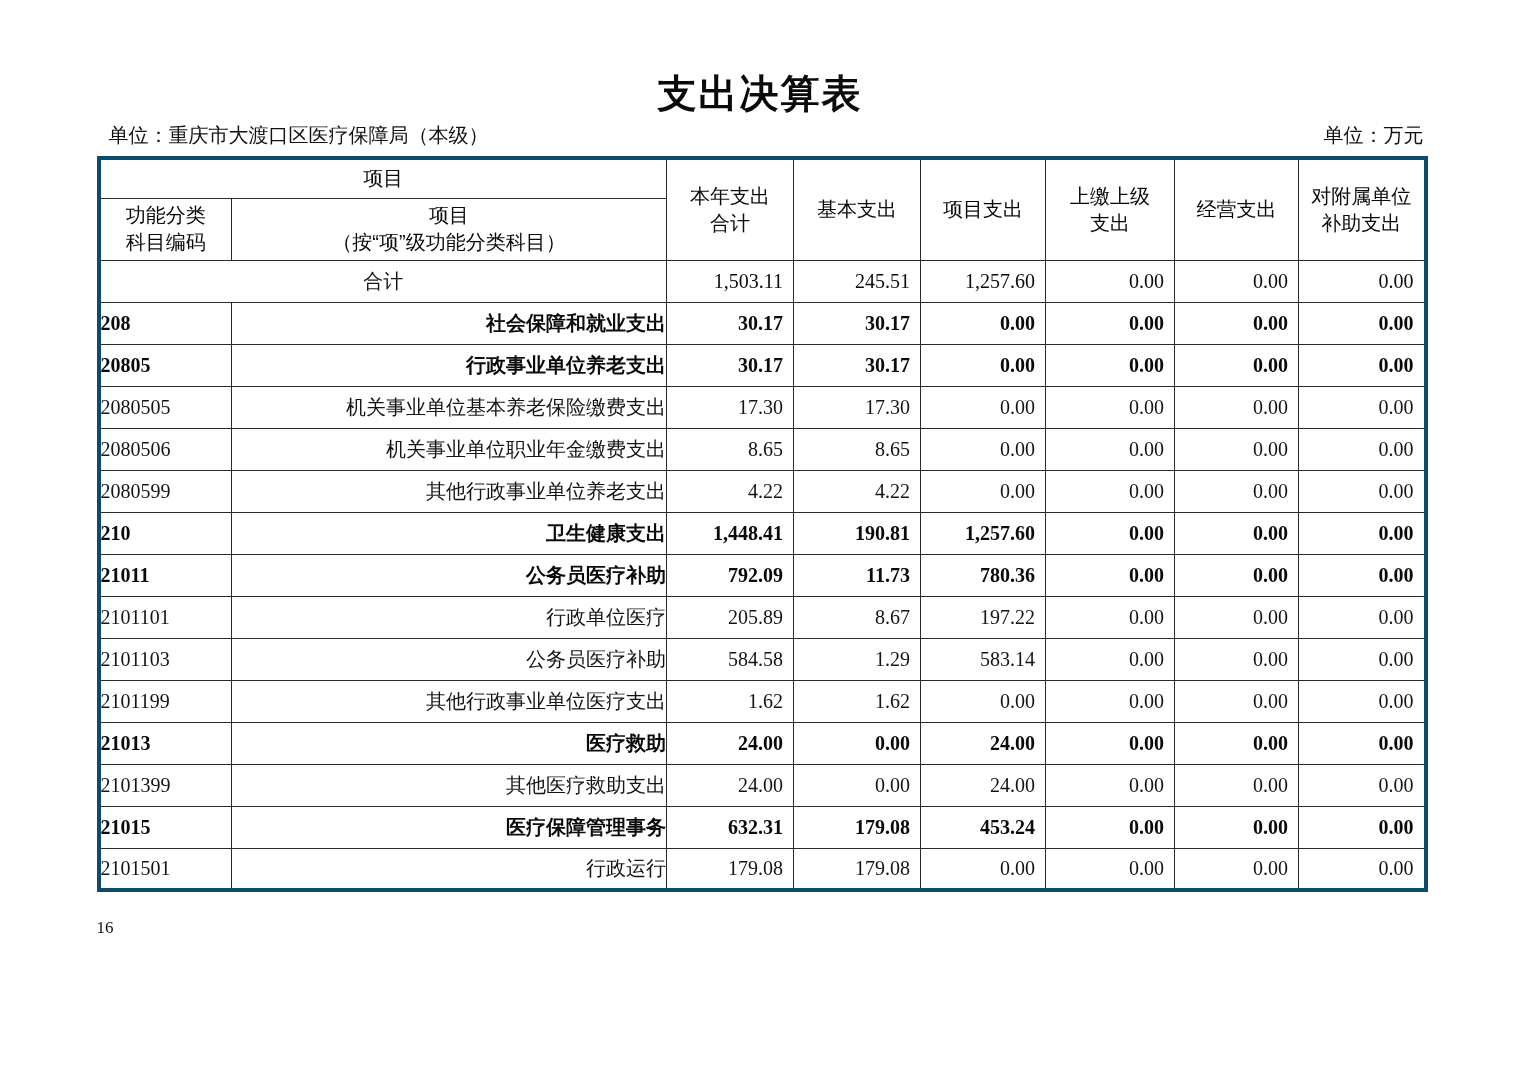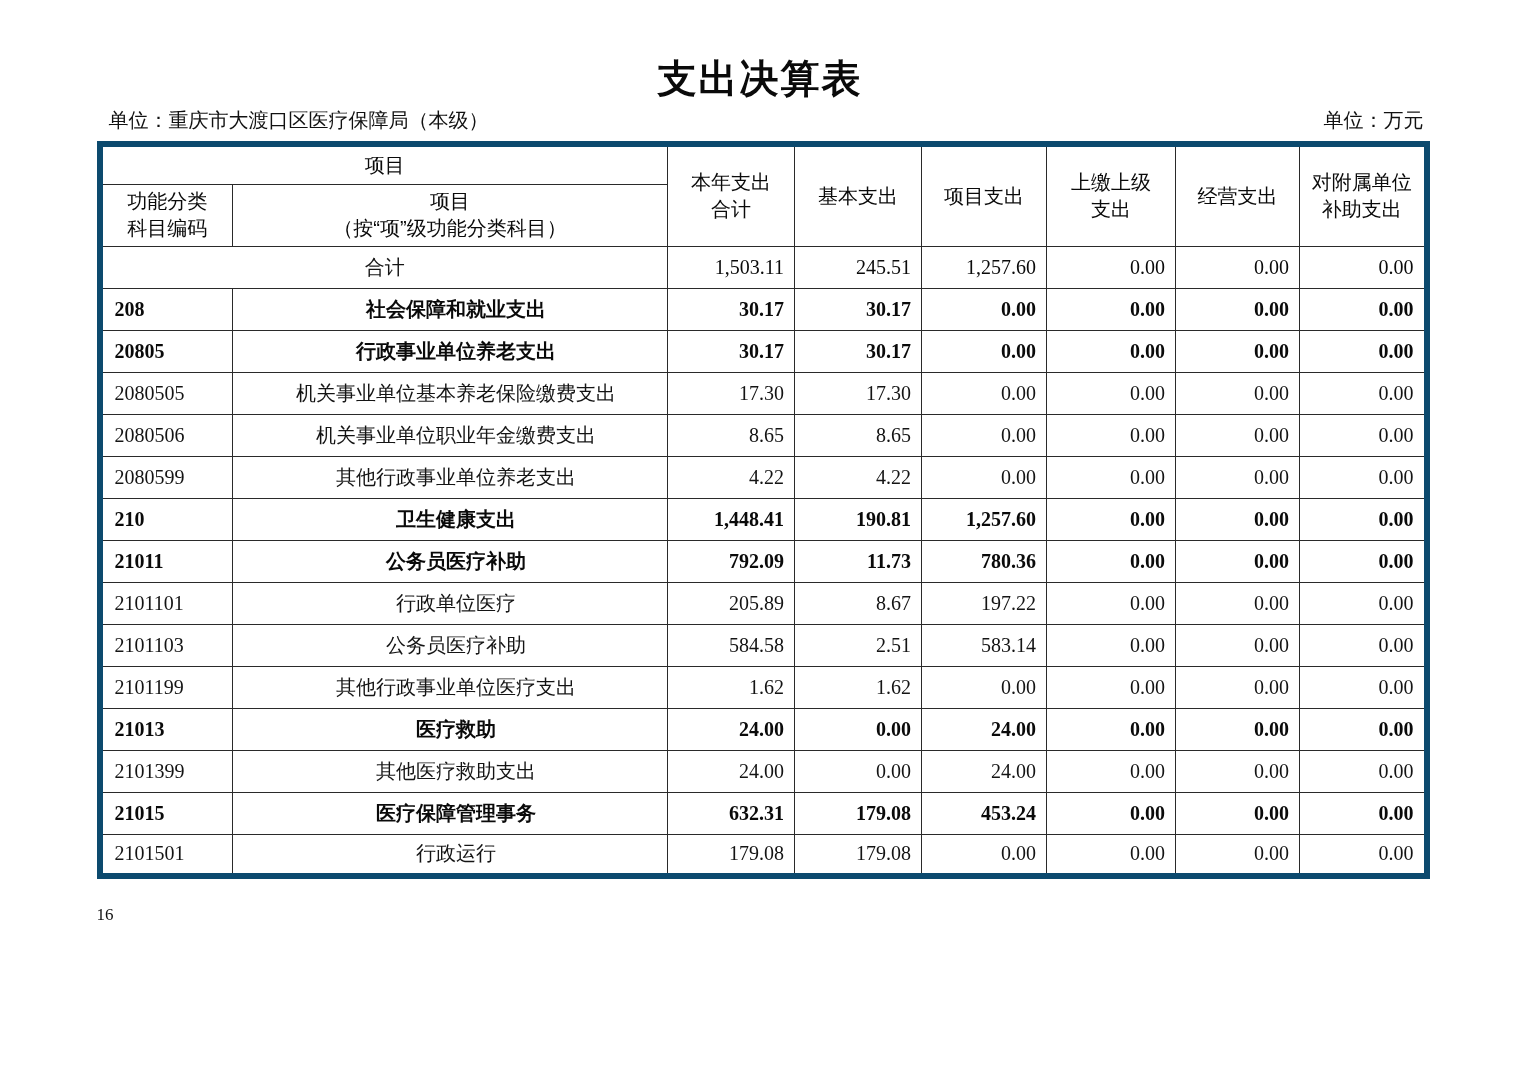--- a/index.html
+++ b/index.html
@@ -9,21 +9,21 @@
     background: #ffffff;
     color: #000;
     font-family: "Liberation Serif", "DejaVu Serif", serif;
     overflow: hidden;
   }
   .sheet {
     width: 1327px;
     margin: 0 auto;
   }
   .doc-title {
-    padding-top: 52px;
+    padding-top: 67px;
     text-align: center;
     font-family: Liberation Mono, monospace;
     font-weight: bold;
     font-size: 39px;
     letter-spacing: 2px;
     color: #0a0a0a;
   }
   .meta-top-right {
     margin-top: 14px;
     text-align: right;
@@ -38,21 +38,21 @@
     color: #111;
     margin-top: 1px;
     margin-bottom: 7px;
     padding-left: 12px;
     gap: 16px;
   }
   table.fin-table {
     width: 1327px;
     table-layout: fixed;
     border-collapse: collapse;
-    border: 6px solid #0c4a6e;
+    border: 4px solid #0c4a6e;
   }
   .fin-table th, .fin-table td {
     border: 1px solid #2a2a2a;
     vertical-align: middle;
     overflow: hidden;
   }
   .fin-table thead th {
     font-family: "Liberation Sans", "DejaVu Sans", sans-serif;
     font-weight: normal;
     font-size: 20px;
@@ -61,22 +61,22 @@
     line-height: 1.35;
     color: #0a0a0a;
   }
   .fin-table thead tr.h1 th { height: 40px; }
   .fin-table thead tr.h2 th { height: 62px; }
   .fin-table tbody td {
     height: 42px;
     font-size: 20px;
     color: #141414;
   }
-  td.code { padding-left: 12px; text-align: left; }
-  td.name { padding-left: 12px; text-align: center; }
+  td.code { text-align: left; }
+  td.name { padding-left: 12px; text-align: right; }
   td.num  { padding-right: 10px; text-align: right; }
   tr.bold td { font-weight: bold; color: #0a0a0a; }
   tr.total-row td.num { font-weight: normal; color: #0a0a0a; }
   td.merged-name {
     text-align: center;
     font-family: "Liberation Sans", "DejaVu Sans", sans-serif;
     padding-left: 0;
   }
   .page-number {
     margin-top: 26px;
@@ -217,21 +217,21 @@
     <td class="num">8.67</td>
     <td class="num">197.22</td>
     <td class="num">0.00</td>
     <td class="num">0.00</td>
     <td class="num">0.00</td>
   </tr>
         <tr>
     <td class="code">2101103</td>
     <td class="name">公务员医疗补助</td>
     <td class="num">584.58</td>
-    <td class="num">2.51</td>
+    <td class="num">1.29</td>
     <td class="num">583.14</td>
     <td class="num">0.00</td>
     <td class="num">0.00</td>
     <td class="num">0.00</td>
   </tr>
         <tr>
     <td class="code">2101199</td>
     <td class="name">其他行政事业单位医疗支出</td>
     <td class="num">1.62</td>
     <td class="num">1.62</td>

